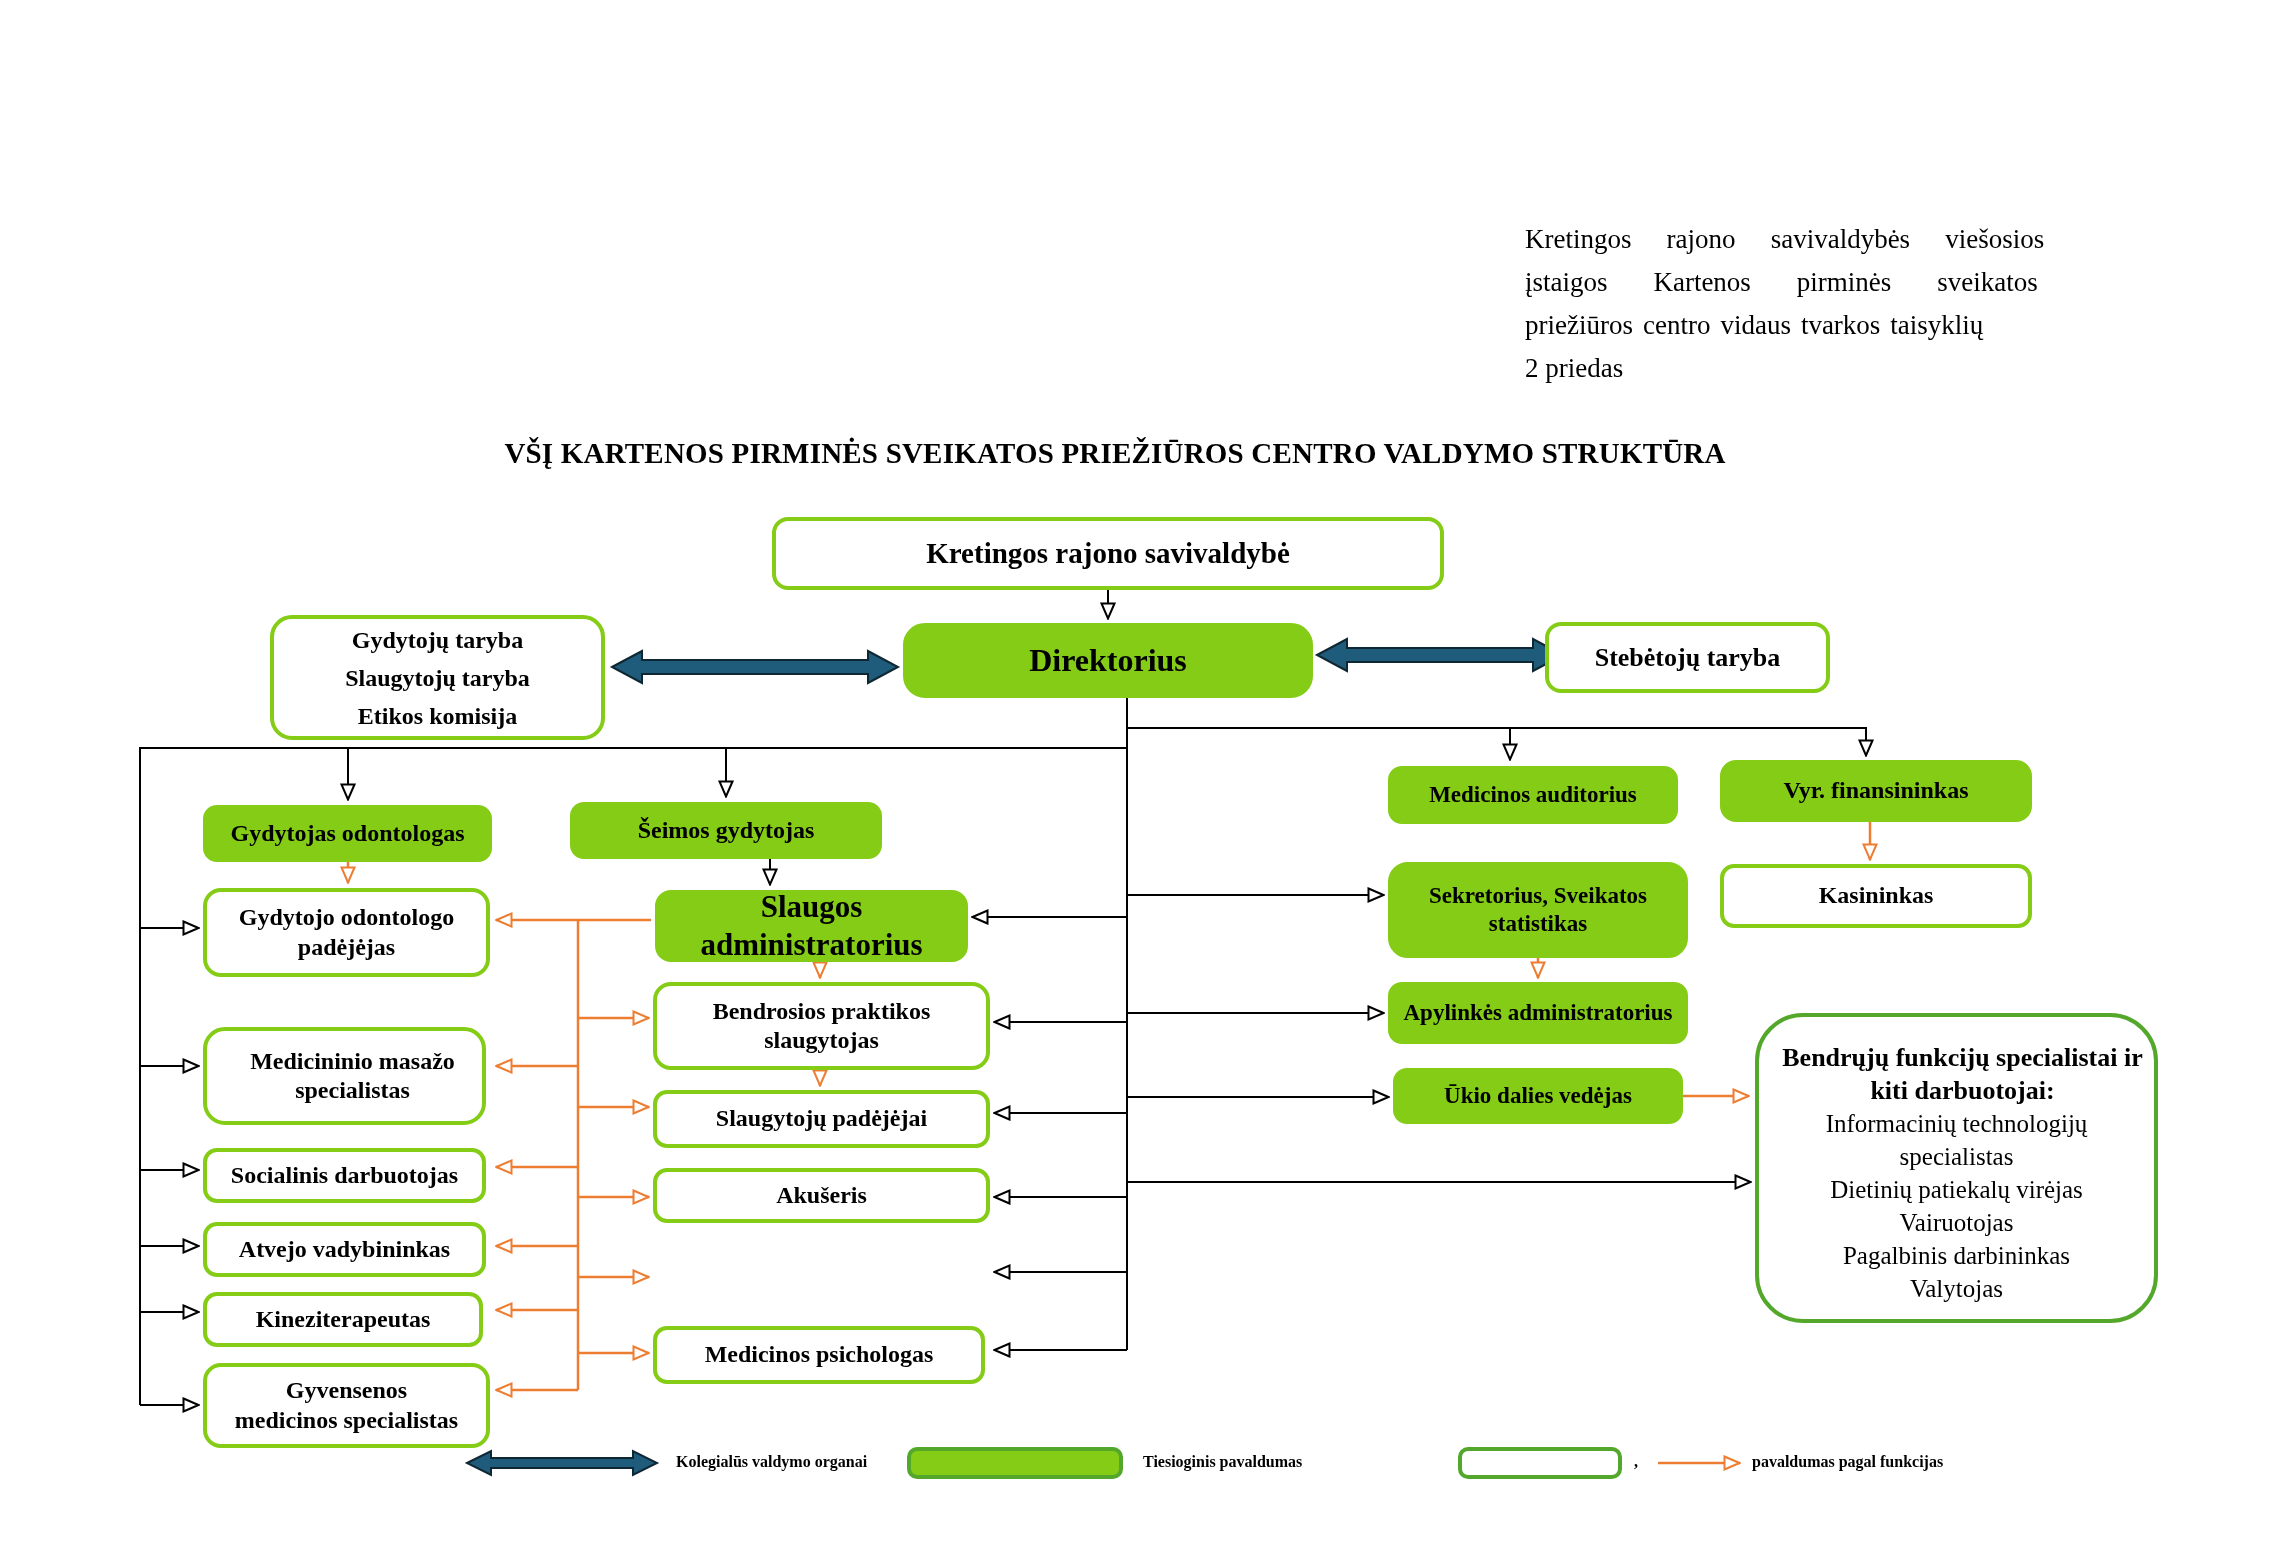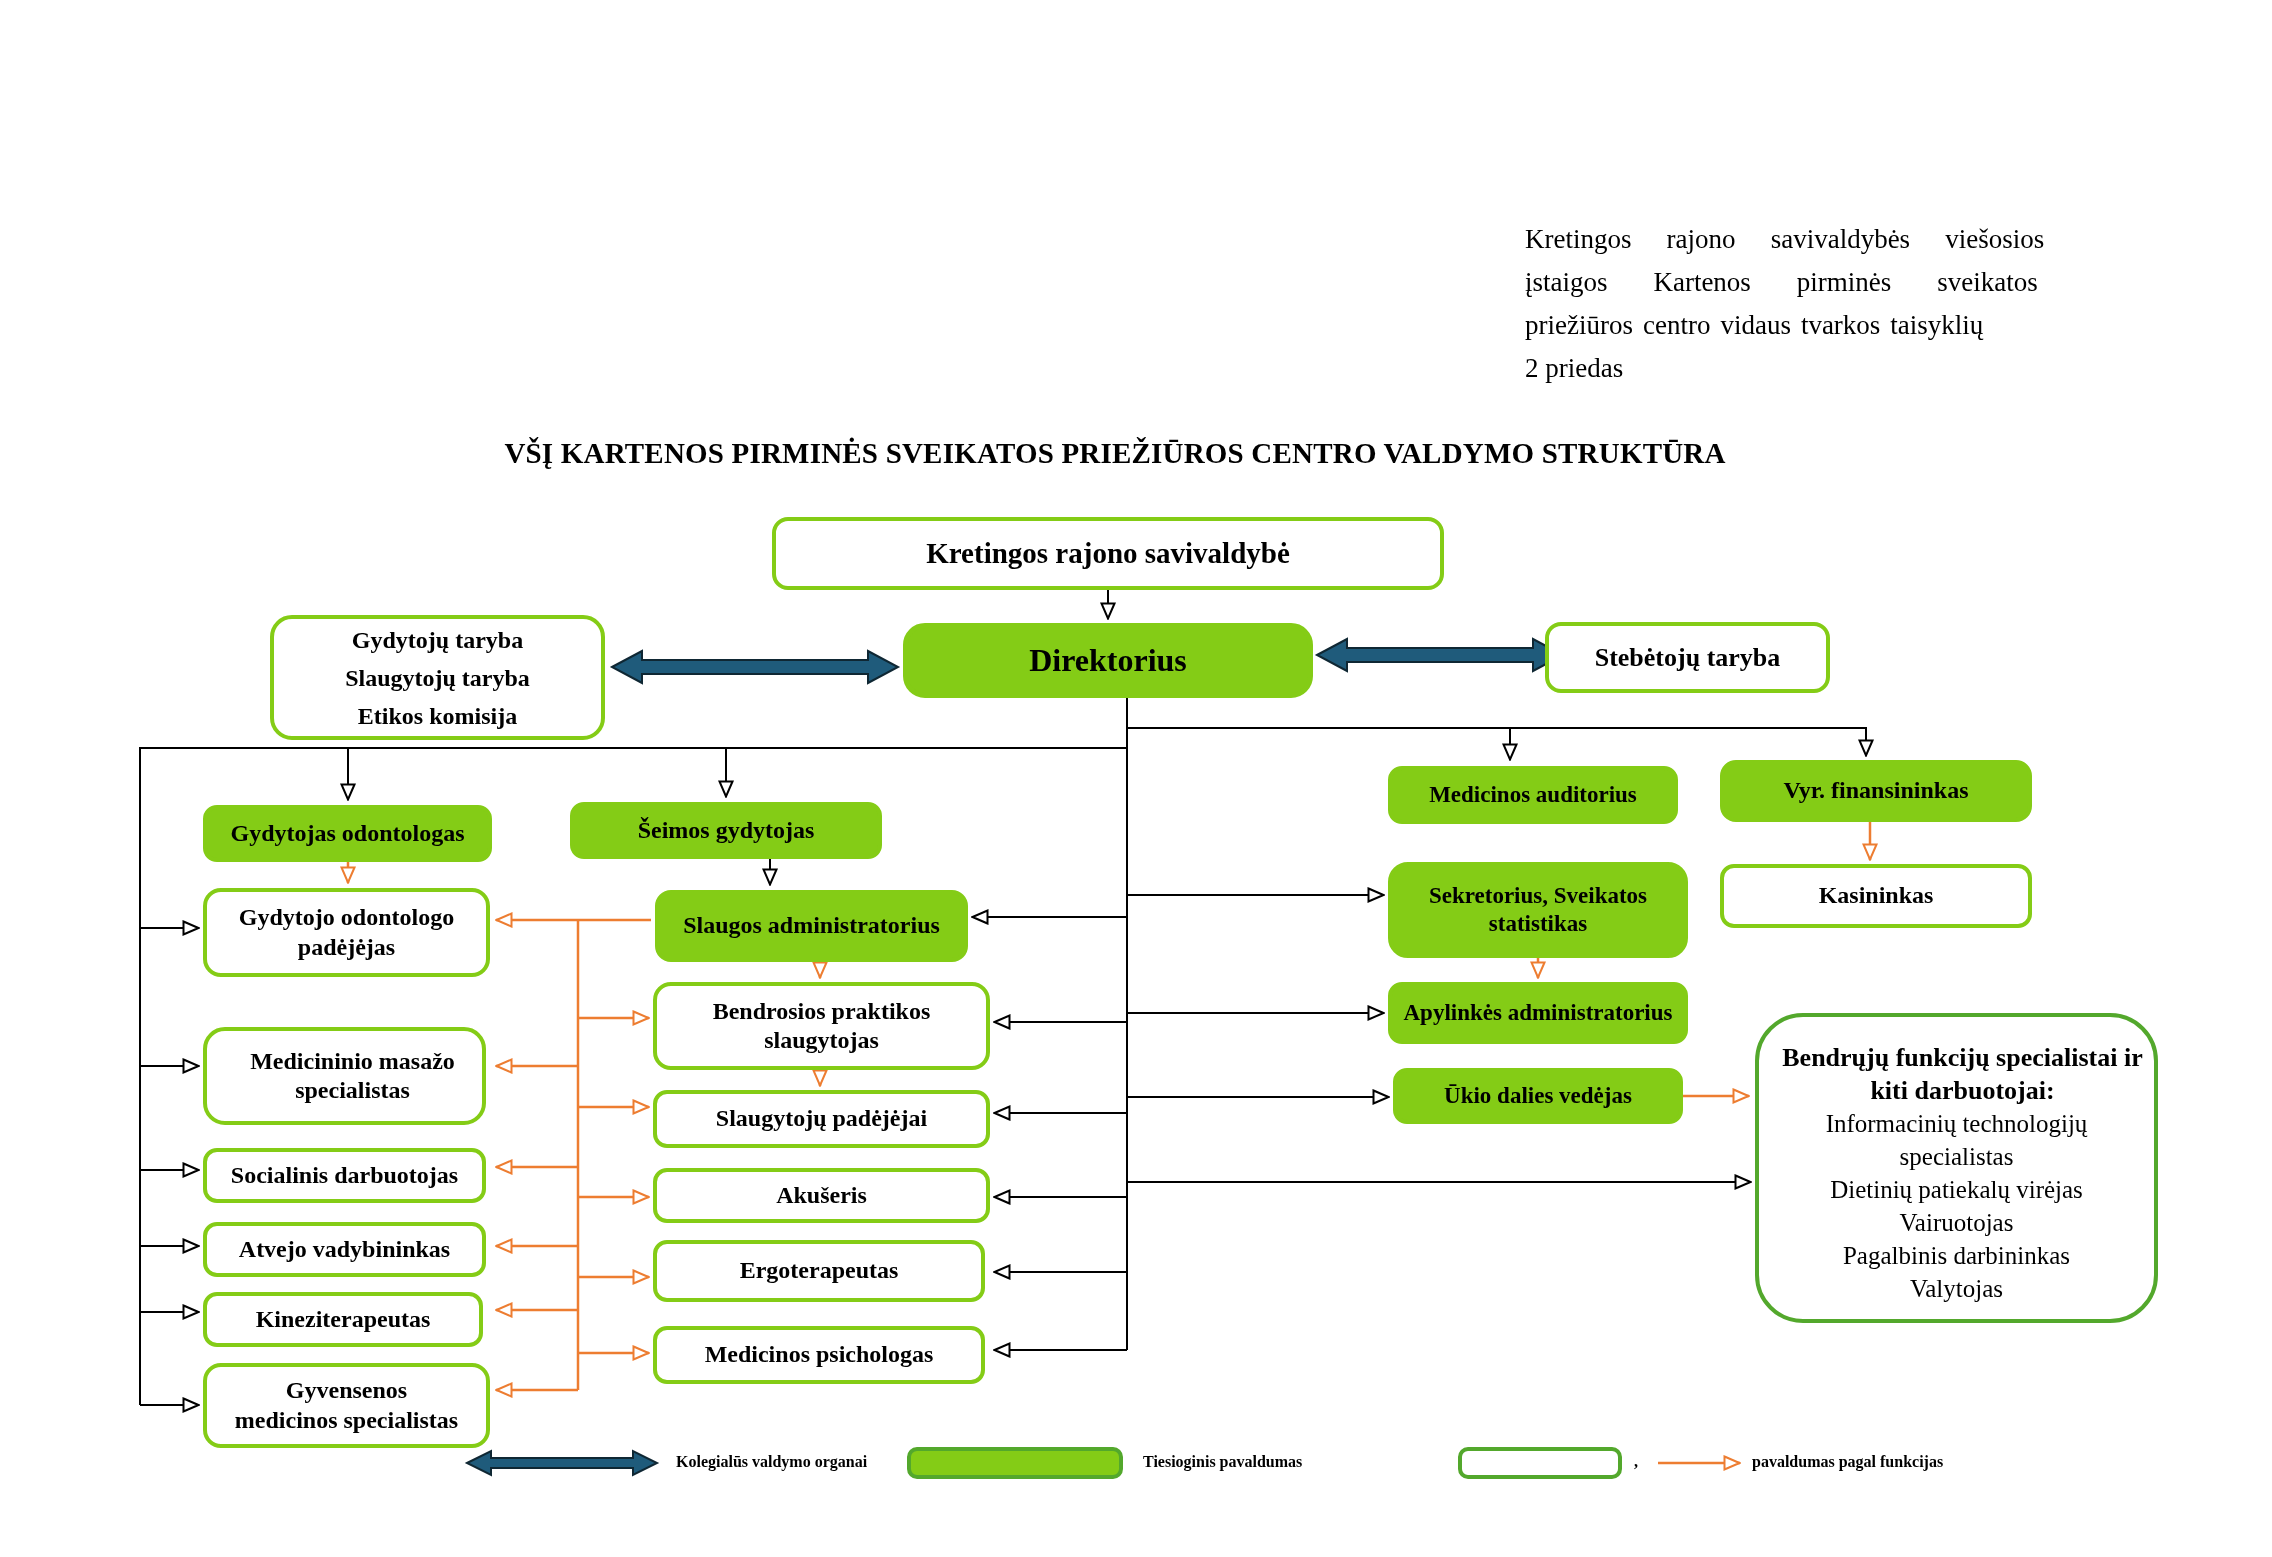--- a/index.html
+++ b/index.html
@@ -194,35 +194,32 @@
     <span>Kineziterapeutas</span>
   </div>
   <div class="node" style="left:203px;top:1363px;width:287px;height:85px;border-radius:18px;font-size:24px;">
     <span>Gyvensenos
 medicinos specialistas</span>
   </div>
 
   <div class="node green" style="left:570px;top:802px;width:312px;height:57px;border-radius:14px;font-size:24px;">
     <span>Šeimos gydytojas</span>
   </div>
-  <div class="node green" style="left:655px;top:890px;width:313px;height:72px;border-radius:16px;font-size:24px;">
+  <div class="node green" style="left:655px;top:890px;width:313px;height:72px;border-radius:16px;font-size:31px;">
     <span>Slaugos administratorius</span>
   </div>
   <div class="node" style="left:653px;top:982px;width:337px;height:88px;border-radius:18px;font-size:24px;">
     <span>Bendrosios praktikos
 slaugytojas</span>
   </div>
   <div class="node" style="left:653px;top:1090px;width:337px;height:58px;border-radius:14px;font-size:24px;">
     <span>Slaugytojų padėjėjai</span>
   </div>
   <div class="node" style="left:653px;top:1168px;width:337px;height:55px;border-radius:14px;font-size:24px;">
     <span>Akušeris</span>
-  </div>
-  <div class="node" style="left:653px;top:1240px;width:332px;height:62px;border-radius:14px;font-size:24px;">
-    <span>Ergoterapeutas</span>
   </div>
   <div class="node" style="left:653px;top:1326px;width:332px;height:58px;border-radius:14px;font-size:24px;">
     <span>Medicinos psichologas</span>
   </div>
 
   <div class="node green" style="left:1388px;top:766px;width:290px;height:58px;border-radius:14px;font-size:23px;">
     <span>Medicinos auditorius</span>
   </div>
   <div class="node green" style="left:1388px;top:862px;width:300px;height:96px;border-radius:20px;font-size:23px;">
     <span>Sekretorius, Sveikatos

